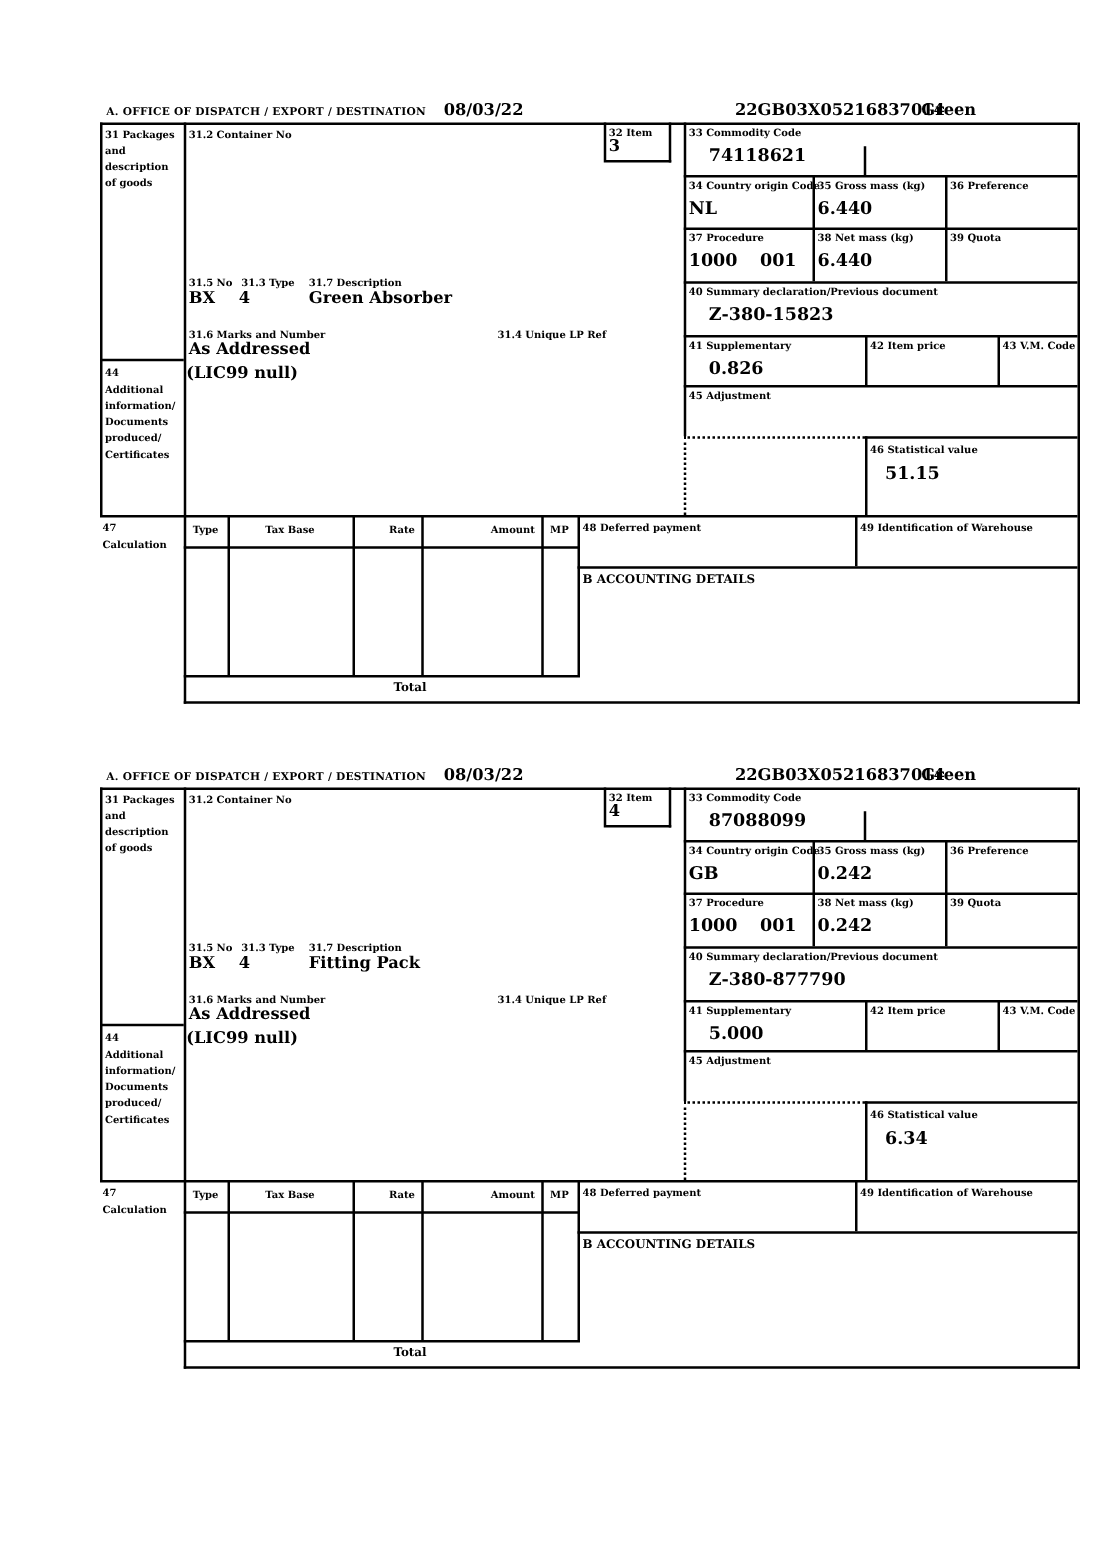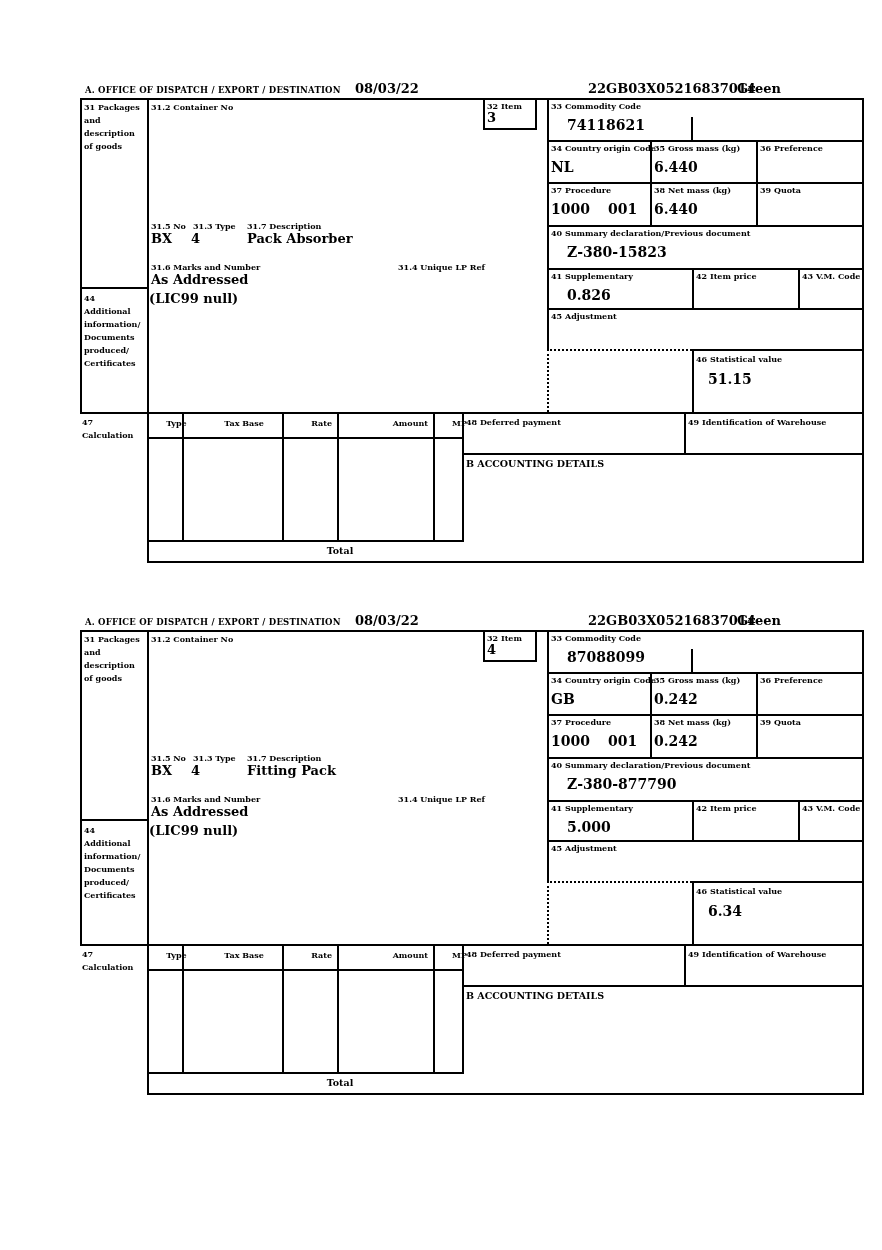--- a/index.html
+++ b/index.html
@@ -10,21 +10,21 @@
   .vl{position:absolute;width:2px;background:#000;}
   .hld{position:absolute;height:0;border-top:2px dotted #000;}
   .vld{position:absolute;width:0;border-left:2px dotted #000;}
   .lbl{position:absolute;font-weight:bold;font-size:8px;line-height:10px;white-space:nowrap;}
   .val{position:absolute;font-weight:bold;font-size:13px;line-height:15px;white-space:nowrap;}
   .num{position:absolute;font-weight:bold;font-size:14px;line-height:16px;white-space:nowrap;}
   .hdr{position:absolute;font-weight:bold;font-size:13px;line-height:15px;white-space:nowrap;}
   .cap{position:absolute;font-weight:bold;font-size:8.5px;letter-spacing:.2px;white-space:nowrap;}
   .sm{position:absolute;font-weight:bold;font-size:9.5px;white-space:nowrap;}
   .cth{position:absolute;font-weight:bold;font-size:8px;line-height:10px;}
-  .tc{text-align:center;margin-left:12px;}
+  .tc{text-align:center;}
   .tr{text-align:right;padding-right:3px;box-sizing:border-box;}
 </style>
 </head>
 <body>
 
 <div id="page">
     <section class="form" style="top: 80px;">
 
     <span class="cap" style="left:5px;top:5px;">A.  OFFICE OF DISPATCH / EXPORT / DESTINATION</span>
     <span class="hdr" style="left:275px;top:1px;">08/03/22</span>
@@ -81,21 +81,21 @@
 
     <span class="lbl" style="left:71px;top:22px;">31.2 Container No</span>
     <span class="lbl" style="left:407px;top:21px;">32 Item</span>
     <span class="val" style="left:407px;top:30px;">3</span>
 
     <span class="lbl" style="left:71px;top:141px;">31.5 No</span>
     <span class="lbl" style="left:113px;top:141px;">31.3 Type</span>
     <span class="lbl" style="left:167px;top:141px;">31.7 Description</span>
     <span class="val" style="left:71px;top:151px;">BX</span>
     <span class="val" style="left:111px;top:151px;">4</span>
-    <span class="val" style="left:167px;top:151px;">Pack Absorber</span>
+    <span class="val" style="left:167px;top:151px;">Green Absorber</span>
 
     <span class="lbl" style="left:71px;top:182px;">31.6 Marks and Number</span>
     <span class="lbl" style="left:318px;top:182px;">31.4 Unique LP Ref</span>
     <span class="val" style="left:71px;top:192px;">As Addressed</span>
 
     <span class="val" style="left:69px;top:211px;">(LIC99 null)</span>
 
     <span class="lbl" style="left:471px;top:21px;">33 Commodity Code</span>
     <span class="num" style="left:487px;top:37px;">74118621</span>
 

